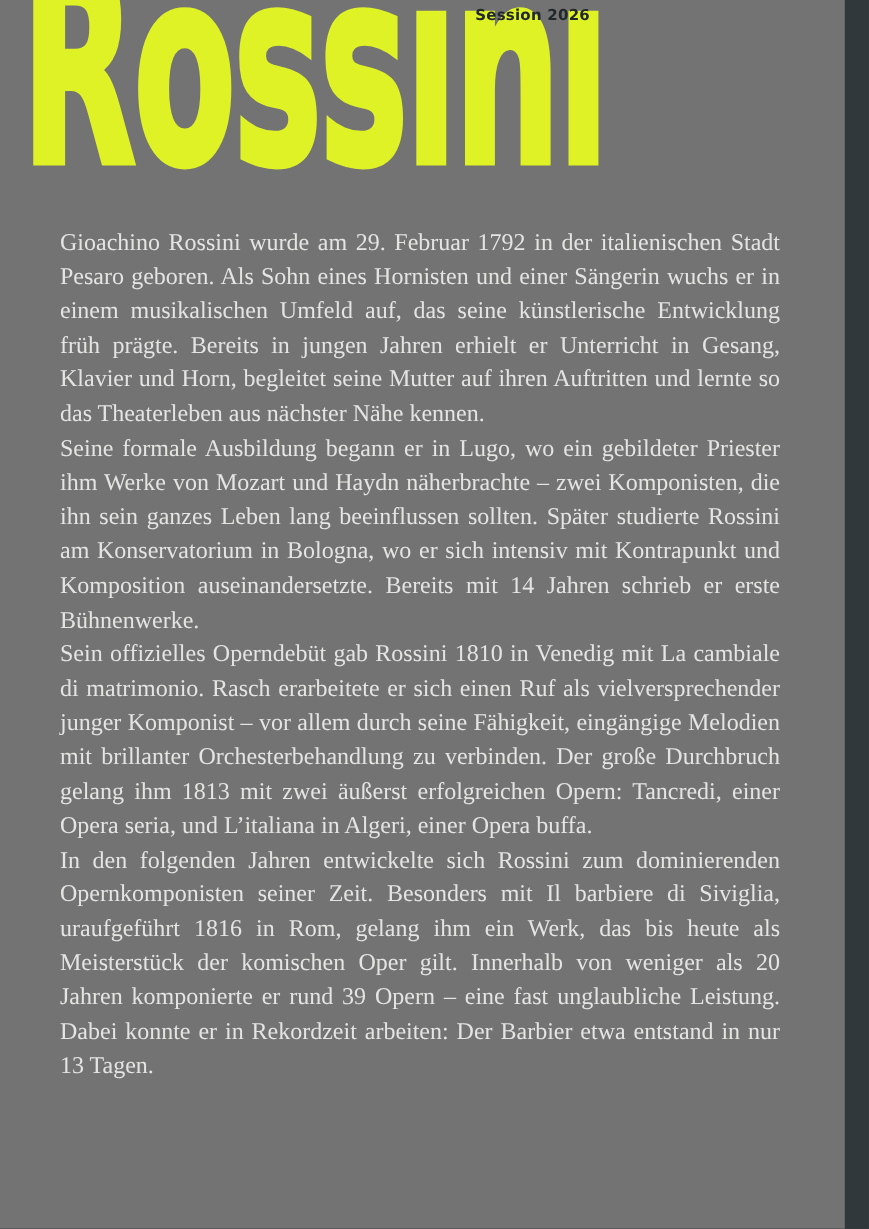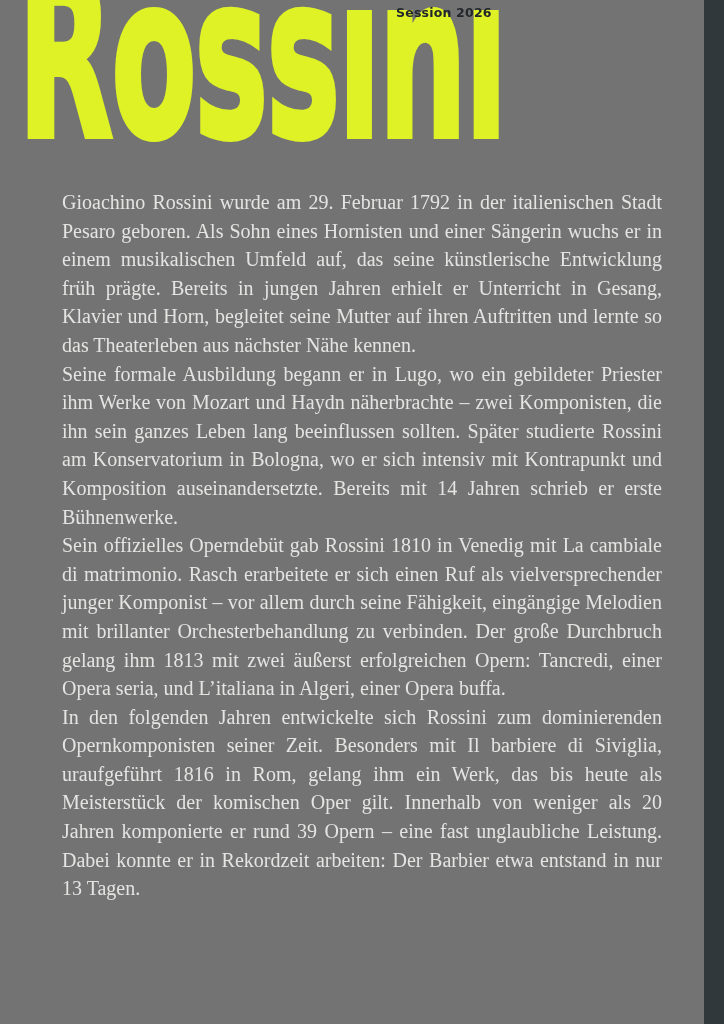--- a/index.html
+++ b/index.html
@@ -39,21 +39,21 @@
     top: 5px;
     z-index: 2;
     font-family: "DejaVu Sans", sans-serif;
     font-size: 12.5px;
     font-weight: bold;
     color: #21272a;
     letter-spacing: 0.2px;
   }
   .article {
     position: absolute;
-    left: 62px;
+    left: 50px;
     top: 188px;
     width: 600px;
     color: #e4e5e3;
     font-size: 20px;
     line-height: 28.6px;
     text-align: justify;
     text-justify: inter-word;
   }
   .article p {
     margin: 0;

